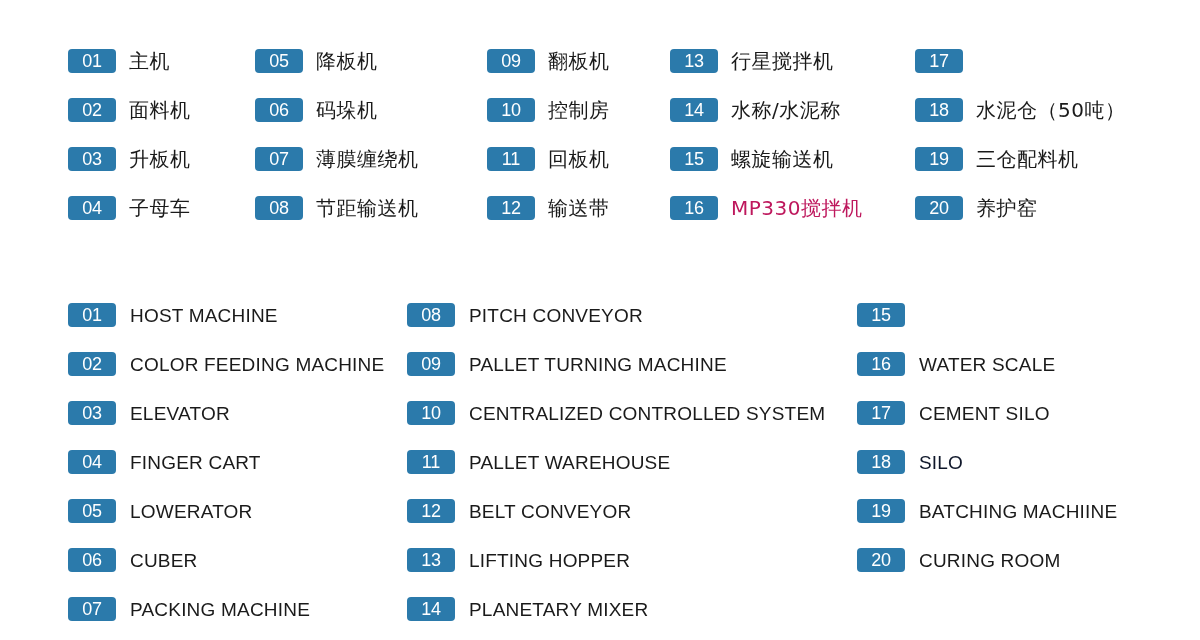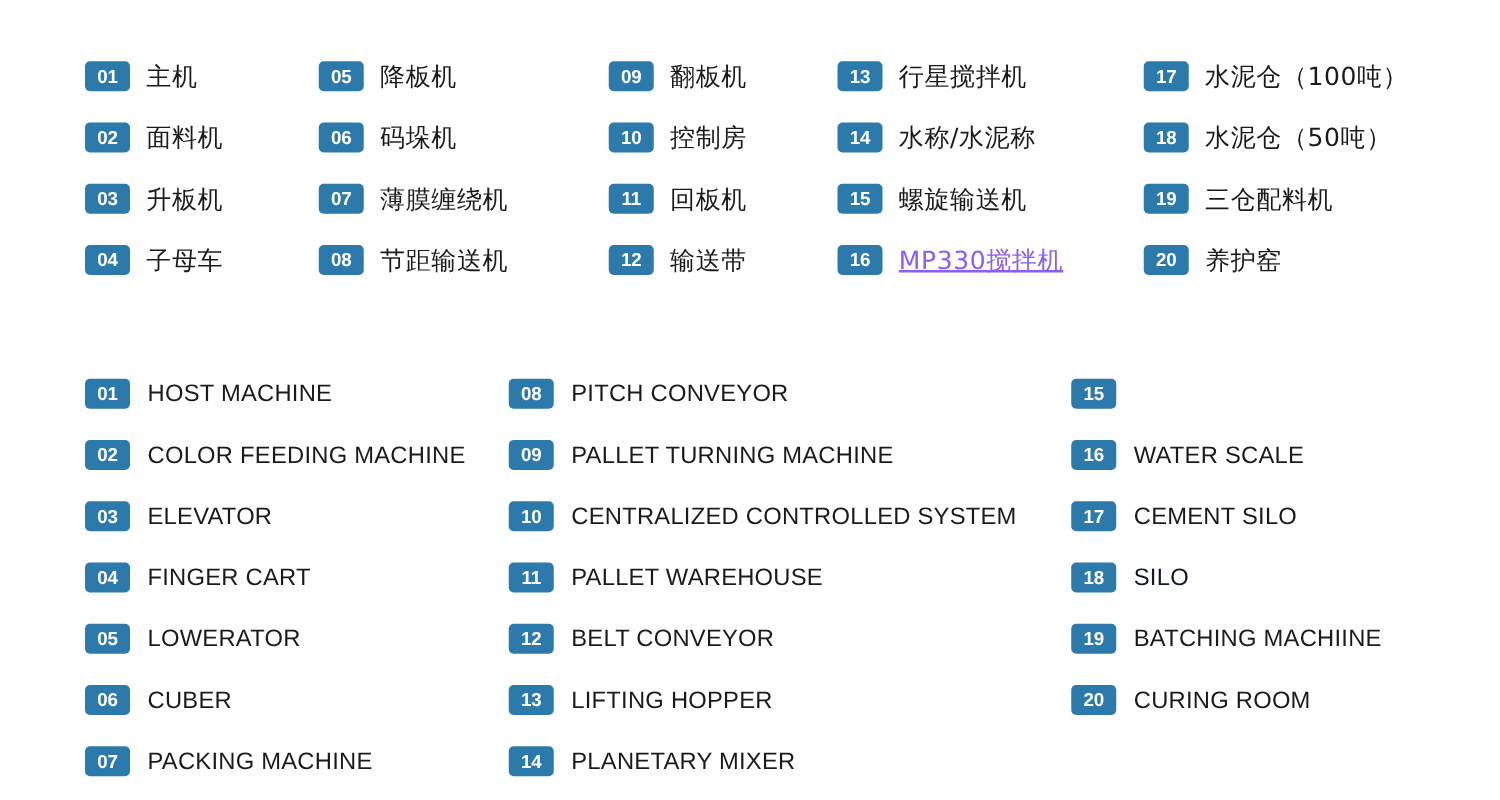--- a/index.html
+++ b/index.html
@@ -27,28 +27,28 @@
   
   .legend-entry {
     position: absolute;
     display: flex;
     align-items: center;
     white-space: nowrap;
   }
 
   .badge {
     flex: 0 0 auto;
-    width: 36px;
+    width: 48px;
     height: 24px;
     border-radius: 4px;
     background: #2b7aab;
     color: #ffffff;
     font-family: "Liberation Sans", "DejaVu Sans", sans-serif;
-    font-size: 15px;
-    font-weight: 700;
+    font-size: 18px;
+    font-weight: 400;
     letter-spacing: -0.2px;
     display: flex;
     align-items: center;
     justify-content: center;
     line-height: 1;
   }
 
   .entry-label {
     color: #1a1a1a;
     line-height: 1;
@@ -132,25 +132,24 @@
       <div class="legend-entry cn" style="left: 670px; top: 98px;">
         <span class="badge" style="background: rgb(43, 122, 171); color: rgb(255, 255, 255);">14</span>
         <span class="entry-label" style="color: rgb(26, 26, 26);">水称/水泥称</span>
       </div>
       <div class="legend-entry cn" style="left: 670px; top: 147px;">
         <span class="badge" style="background: rgb(43, 122, 171); color: rgb(255, 255, 255);">15</span>
         <span class="entry-label" style="color: rgb(26, 26, 26);">螺旋输送机</span>
       </div>
       <div class="legend-entry cn" style="left: 670px; top: 196px;">
         <span class="badge" style="background: rgb(43, 122, 171); color: rgb(255, 255, 255);">16</span>
-        <span class="entry-label" style="color: #8b5cf6; text-decoration: underline;">MP330搅拌机</span>
+        <span class="entry-label" style="color: #be185d;">MP330搅拌机</span>
       </div>
       <div class="legend-entry cn" style="left: 915px; top: 49px;">
         <span class="badge" style="background: rgb(43, 122, 171); color: rgb(255, 255, 255);">17</span>
-        <span class="entry-label" style="color: rgb(26, 26, 26);">水泥仓（100吨）</span>
       </div>
       <div class="legend-entry cn" style="left: 915px; top: 98px;">
         <span class="badge" style="background: rgb(43, 122, 171); color: rgb(255, 255, 255);">18</span>
         <span class="entry-label" style="color: rgb(26, 26, 26);">水泥仓（50吨）</span>
       </div>
       <div class="legend-entry cn" style="left: 915px; top: 147px;">
         <span class="badge" style="background: rgb(43, 122, 171); color: rgb(255, 255, 255);">19</span>
         <span class="entry-label" style="color: rgb(26, 26, 26);">三仓配料机</span>
       </div>
       <div class="legend-entry cn" style="left: 915px; top: 196px;">

